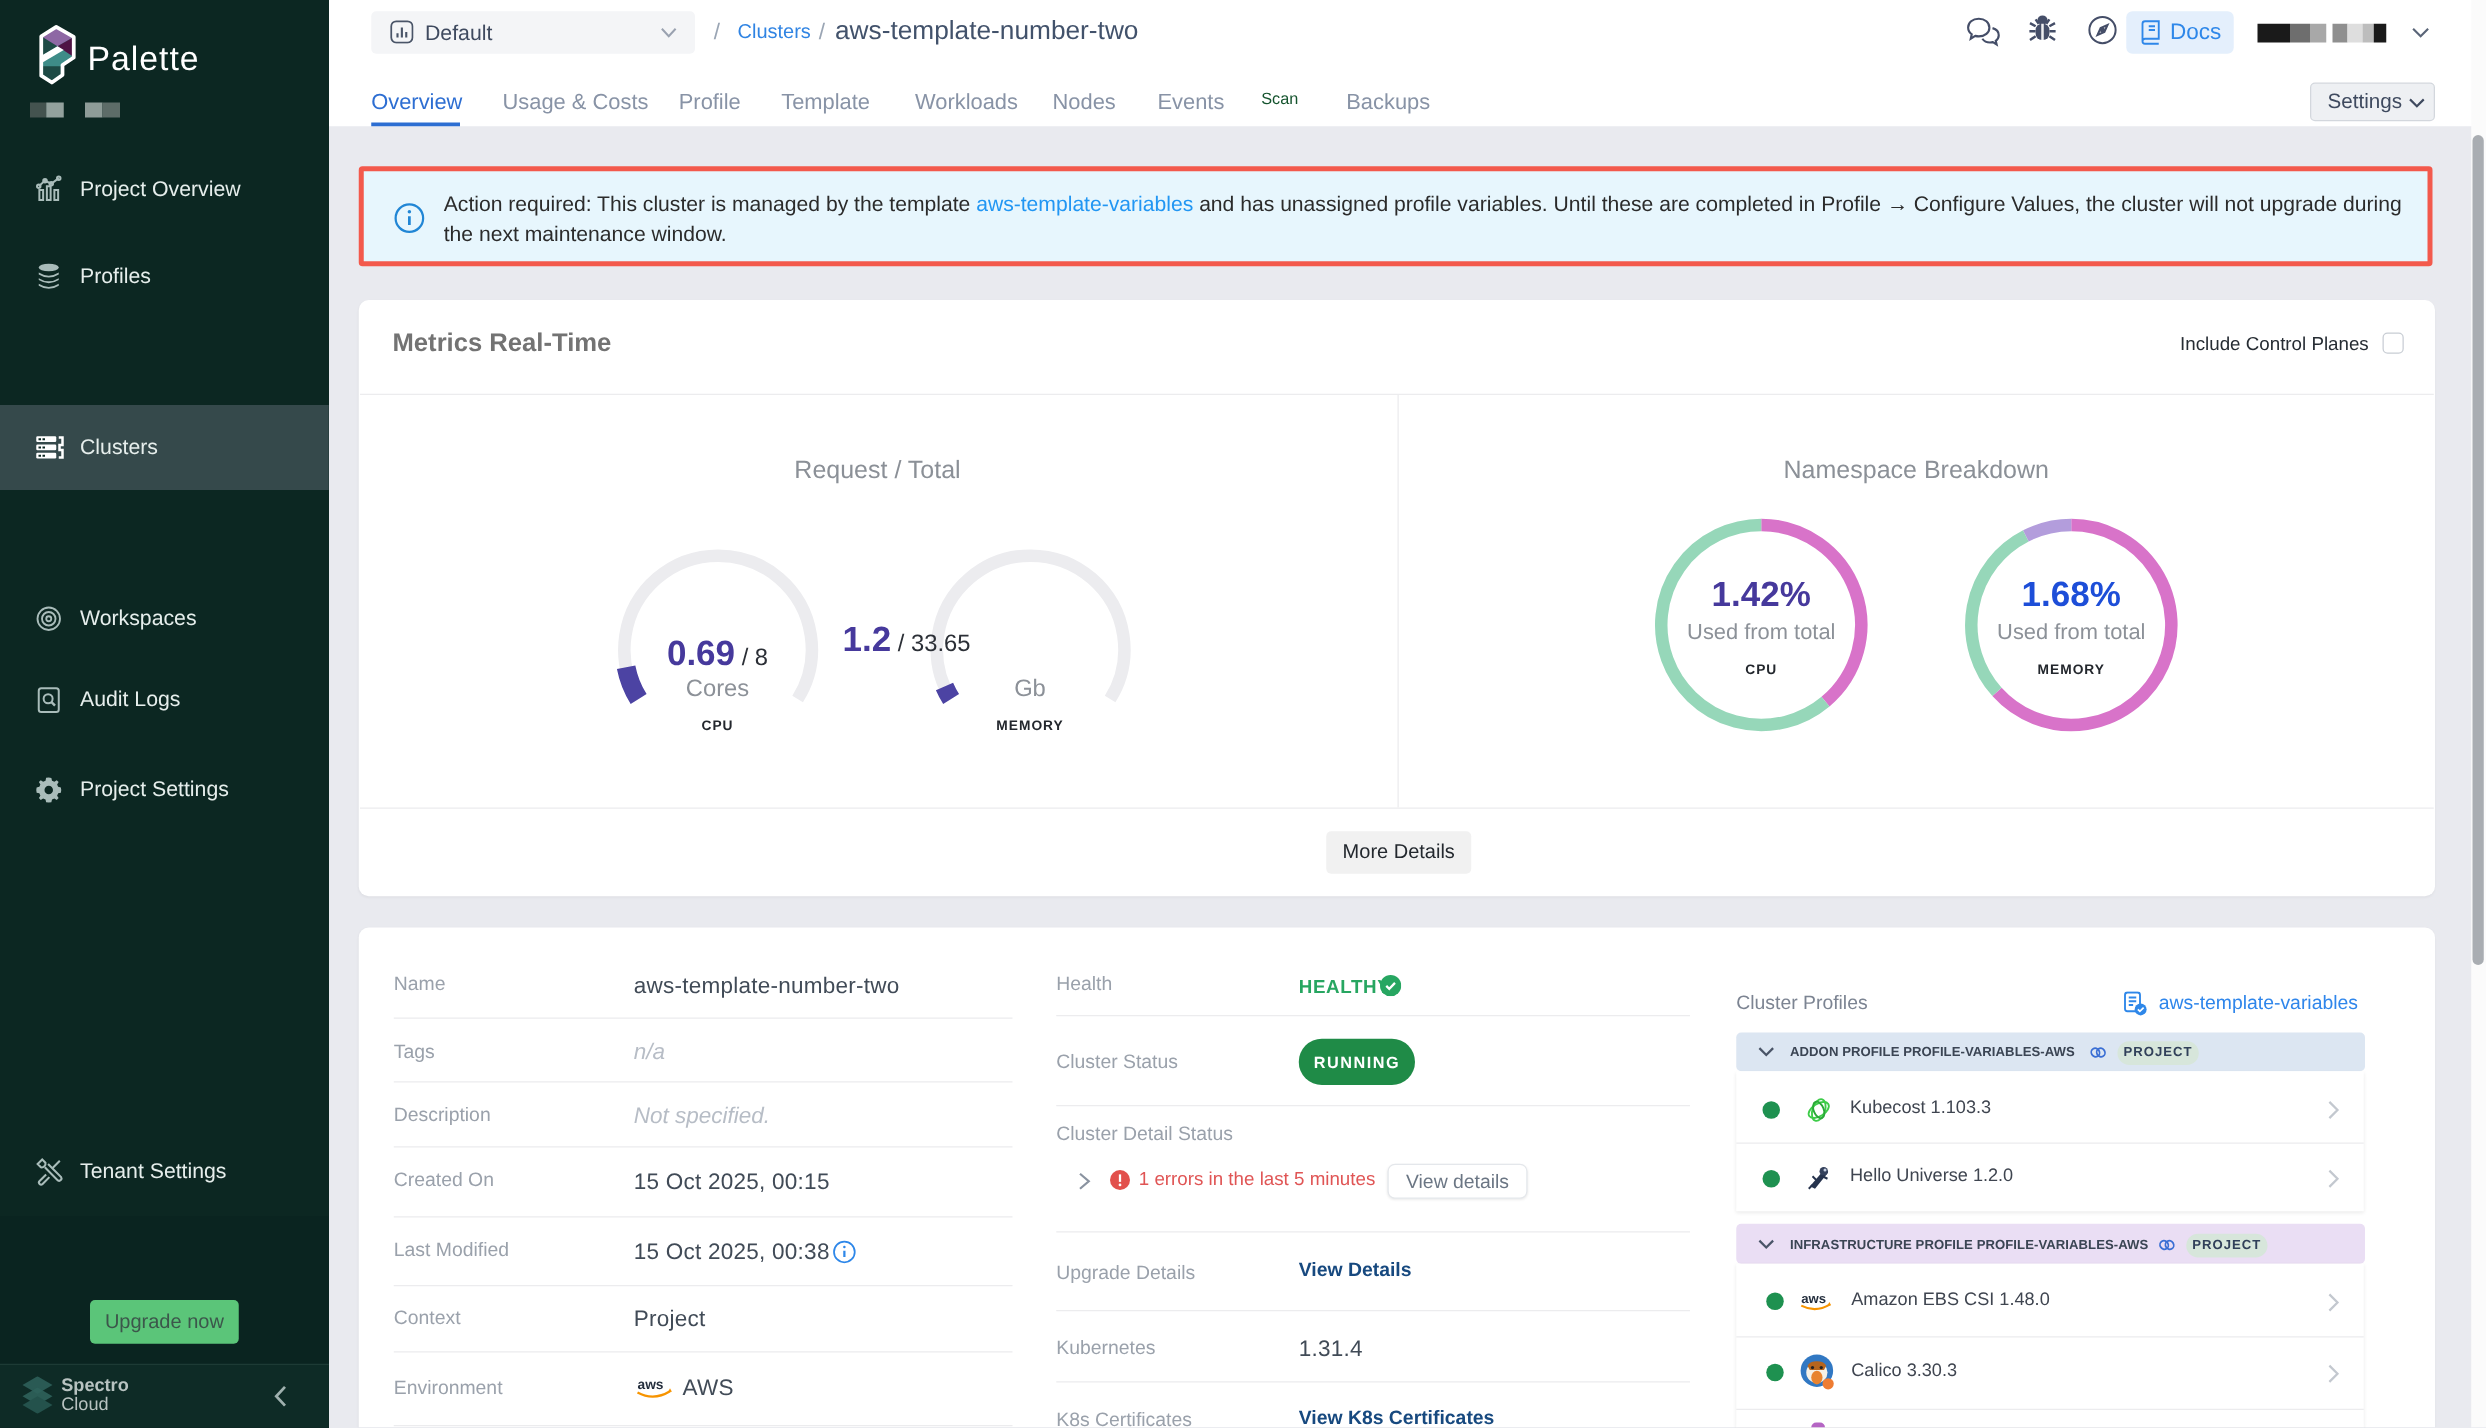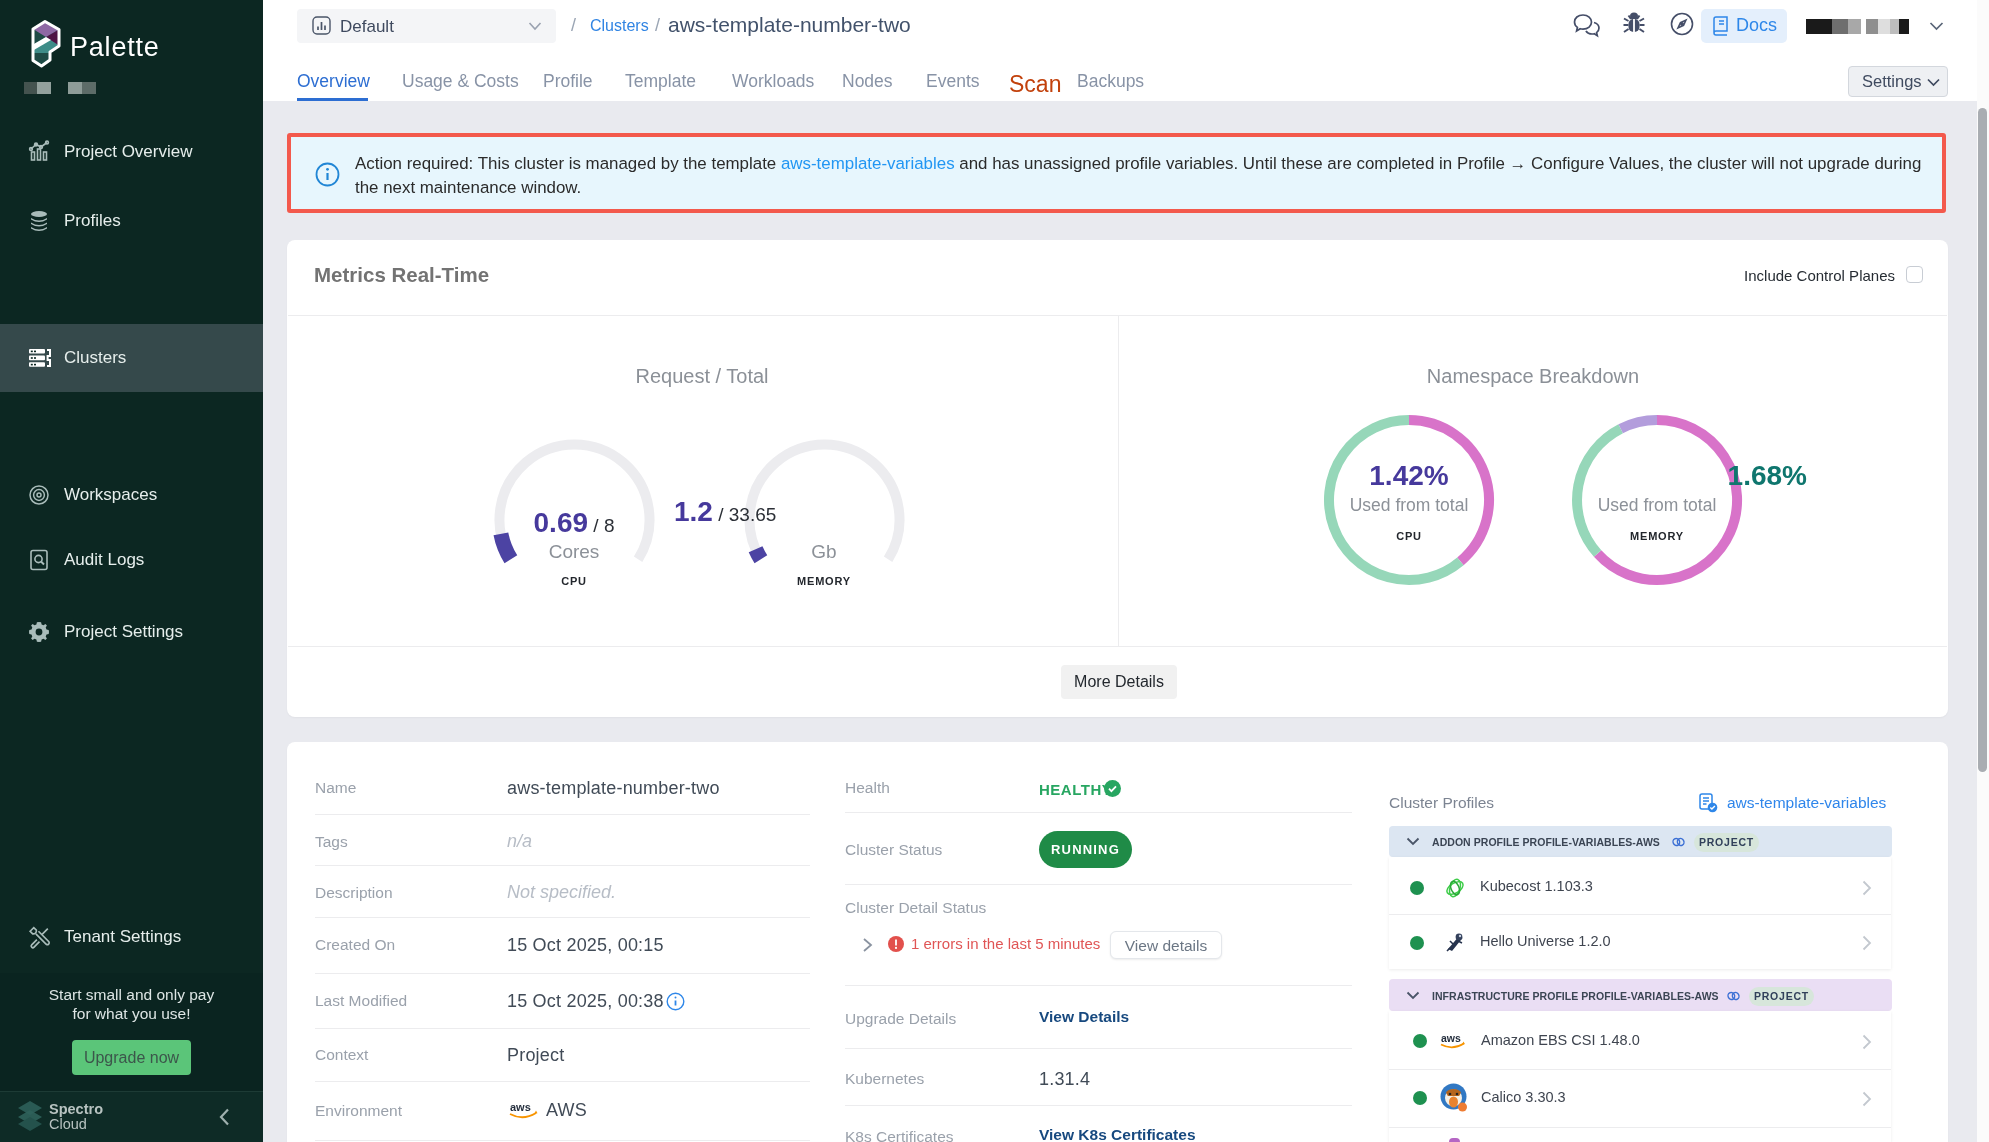--- a/index.html
+++ b/index.html
@@ -113,21 +113,20 @@
   <div class="navitem" style="top:903px">
     <svg width="25" height="25" viewBox="0 0 24 24" fill="none" stroke="#a9bcba" stroke-width="1.6">
       <path d="M3 6.5 L6.5 3 L9 5.5 a3 3 0 0 1-3.5 3.5 Z"></path>
       <path d="M8.5 9 L18.5 19 a1.8 1.8 0 0 0 2.5-2.5 L11 6.5"></path>
       <path d="M20 4 L14.5 9.5 M9.5 14.5 L4.5 19.5 a1.6 1.6 0 0 0 2.3 2.3 L12 16.5"></path>
     </svg>
     <div class="lbl">Tenant Settings</div>
   </div>
 
   <div class="abs" style="left:0;top:973px;width:263px;height:118px;background:#0a2420"></div>
-  <div class="abs" style="left:0;top:985px;width:263px;text-align:center;color:#dde5e4;font-size:15.5px;font-weight:500;line-height:19px">Start small and only pay<br>for what you use!</div>
   <div class="abs" style="left:72px;top:1040px;width:119px;height:35px;background:#5bc579;border-radius:4px;color:#3c564b;font-size:16px;font-weight:500;text-align:center;line-height:35px">Upgrade now</div>
 
   <div class="abs" style="left:0;top:1091px;width:263px;height:51px;background:#0e2b26;border-top:1px solid #1d3b35"></div>
   <svg class="abs" style="left:16px;top:1101px" width="28" height="30" viewBox="0 0 28 30">
     <path d="M14 0 L26 7 L14 14 L2 7 Z" fill="#2a5a54"></path>
     <path d="M14 9 L26 16 L14 23 L2 16 Z" fill="#2f625b" opacity="0.9"></path>
     <path d="M14 16 L26 23 L14 30 L2 23 Z" fill="#24524c"></path>
   </svg>
   <div class="abs" style="left:49px;top:1102px;color:#b8c3c1;font-size:14.5px;font-weight:600;line-height:15px">Spectro<br><span style="font-weight:400">Cloud</span></div>
   <svg class="abs" style="left:219px;top:1108px" width="11" height="18" viewBox="0 0 11 18" fill="none" stroke="#9fb0ae" stroke-width="2.2">
@@ -186,21 +185,21 @@
   </svg>
 
 <div class="abs" style="left:297px;top:71px;color:#2d6ed2;font-size:17.5px;font-weight:500">Overview</div>
 <div class="abs" style="left:297px;top:98px;width:71px;height:3px;background:#2d6ed2"></div>
 <div class="abs" style="left:402px;top:71px;color:#8893a6;font-size:17.5px;font-weight:500">Usage &amp; Costs</div>
 <div class="abs" style="left:543px;top:71px;color:#8893a6;font-size:17.5px;font-weight:500">Profile</div>
 <div class="abs" style="left:625px;top:71px;color:#8893a6;font-size:17.5px;font-weight:500">Template</div>
 <div class="abs" style="left:732px;top:71px;color:#8893a6;font-size:17.5px;font-weight:500">Workloads</div>
 <div class="abs" style="left:842px;top:71px;color:#8893a6;font-size:17.5px;font-weight:500">Nodes</div>
 <div class="abs" style="left:926px;top:71px;color:#8893a6;font-size:17.5px;font-weight:500">Events</div>
-<div class="abs" style="left:1009px;top:71px;color:#c2410c;font-size:23px;font-weight:500">Scan</div>
+<div class="abs" style="left:1009px;top:71px;color:#14532d;font-size:13px;font-weight:500">Scan</div>
 <div class="abs" style="left:1077px;top:71px;color:#8893a6;font-size:17.5px;font-weight:500">Backups</div>
 
 <div class="abs" style="left:1848px;top:66px;width:100px;height:31px;background:#eef0f3;border:1px solid #d3d7dd;border-radius:4px"></div>
 <div class="abs" style="left:1862px;top:72px;color:#3f4a5f;font-size:16.5px;font-weight:500">Settings</div>
 <svg class="abs" style="left:1927px;top:78px" width="13" height="9" viewBox="0 0 13 9" fill="none" stroke="#3f4a5f" stroke-width="1.7">
     <path d="M1 1.5 L6.5 7 L12 1.5"></path>
   </svg>
 
 <div class="abs" style="left:287px;top:133px;width:1659px;height:80px;background:#e7f6fd;border:4px solid #f3594c;border-radius:3px"></div>
 <svg class="abs" style="left:315px;top:162px" width="25" height="25" viewBox="0 0 25 25" fill="none" stroke="#2186d5" stroke-width="1.8">
@@ -240,21 +239,21 @@
   <path d="M 137.4 147.3 A 80 80 0 1 1 86 6" fill="none" stroke="#96d7b9" stroke-width="10"></path>
 </svg>
 <div class="abs" style="left:1259px;top:460px;width:300px;text-align:center;color:#46399c;font-size:28px;font-weight:700">1.42%</div>
 <div class="abs" style="left:1259px;top:495px;width:300px;text-align:center;color:#8c9198;font-size:17.5px">Used from total</div>
 <div class="abs" style="left:1259px;top:530px;width:300px;text-align:center;color:#23272d;font-size:11px;font-weight:700;letter-spacing:0.8px">CPU</div>
 <svg class="abs" style="left:1571px;top:414px" width="172" height="172" viewBox="0 0 172 172">
   <path d="M 86 6 A 80 80 0 1 1 26.6 139.5" fill="none" stroke="#d873c9" stroke-width="10"></path>
   <path d="M 26.6 139.5 A 80 80 0 0 1 49.7 14.7" fill="none" stroke="#96d7b9" stroke-width="10"></path>
   <path d="M 49.7 14.7 A 80 80 0 0 1 86 6" fill="none" stroke="#b39ddc" stroke-width="10"></path>
 </svg>
-<div class="abs" style="left:1507px;top:460px;width:300px;text-align:right;color:#0f766e;font-size:28px;font-weight:700">1.68%</div>
+<div class="abs" style="left:1507px;top:460px;width:300px;text-align:center;color:#1d4ed8;font-size:28px;font-weight:700">1.68%</div>
 <div class="abs" style="left:1507px;top:495px;width:300px;text-align:center;color:#8c9198;font-size:17.5px">Used from total</div>
 <div class="abs" style="left:1507px;top:530px;width:300px;text-align:center;color:#23272d;font-size:11px;font-weight:700;letter-spacing:0.8px">MEMORY</div>
 
 <div class="abs" style="left:1061px;top:665px;width:116px;height:34px;background:#f1f1f1;border-radius:4px;text-align:center;line-height:34px;color:#23282e;font-size:16px;font-weight:500">More Details</div>
 
 <div class="card" style="left:287px;top:742px;width:1661px;height:400px;border-bottom-left-radius:0;border-bottom-right-radius:0"></div>
 
 <div class="abs lbl-gray" style="left:315px;top:779px">Name</div>
 <div class="abs val-dark" style="left:507px;top:778px">aws-template-number-two</div>
 <div class="hline" style="left:315px;top:814px;width:495px"></div>

